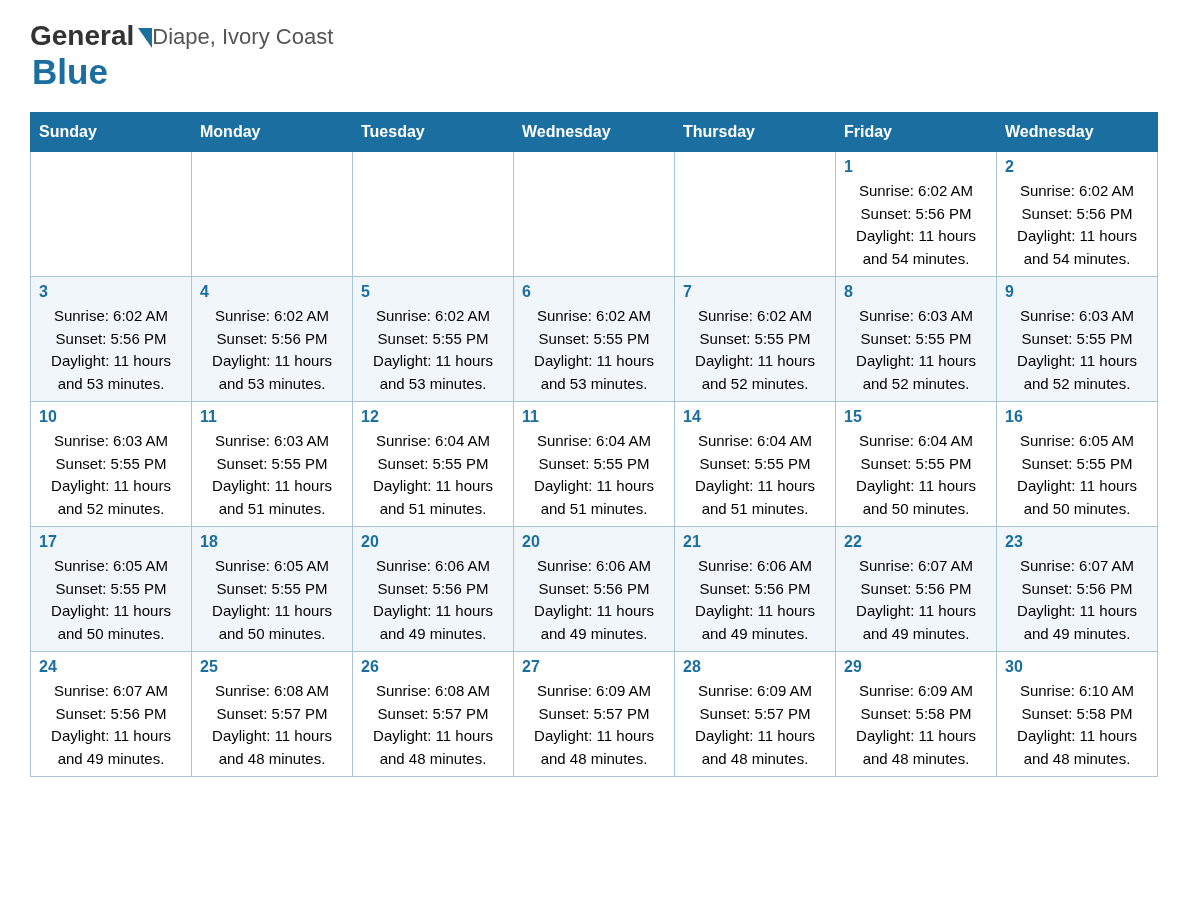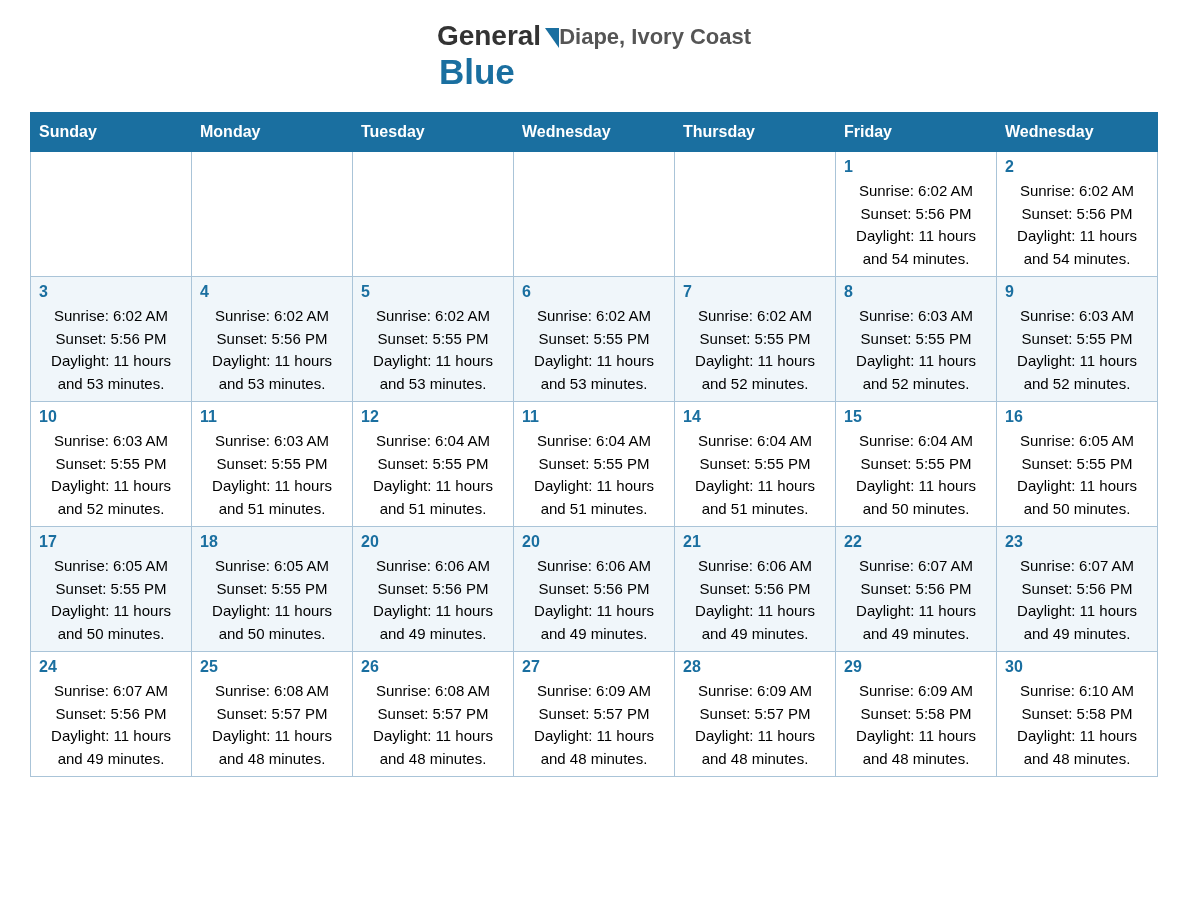--- a/index.html
+++ b/index.html
@@ -5,21 +5,21 @@
     * { box-sizing: border-box; margin: 0; padding: 0; }
     body {
       font-family: Arial, sans-serif;
       background: #fff;
       padding: 20px 30px;
       width: 1188px;
       min-height: 918px;
     }
     .header {
       display: flex;
-      justify-content: center;
+      justify-content: flex-start;
       align-items: flex-start;
       margin-bottom: 20px;
     }
     .logo {
       display: flex;
       flex-direction: column;
       align-items: flex-start;
     }
     .logo-top {
       display: flex;
@@ -52,21 +52,20 @@
     .month-title {
       font-size: 52px;
       font-weight: normal;
       color: #222;
       line-height: 1.1;
     }
     .location {
       font-size: 22px;
       color: #555;
       margin-top: 4px;
-      font-weight: bold;
     }
     .calendar {
       width: 100%;
       border-collapse: collapse;
       border: 1px solid #1a6fa0;
     }
     .calendar thead tr th {
       background-color: #1a6fa0;
       color: #fff;
       font-size: 16px;

